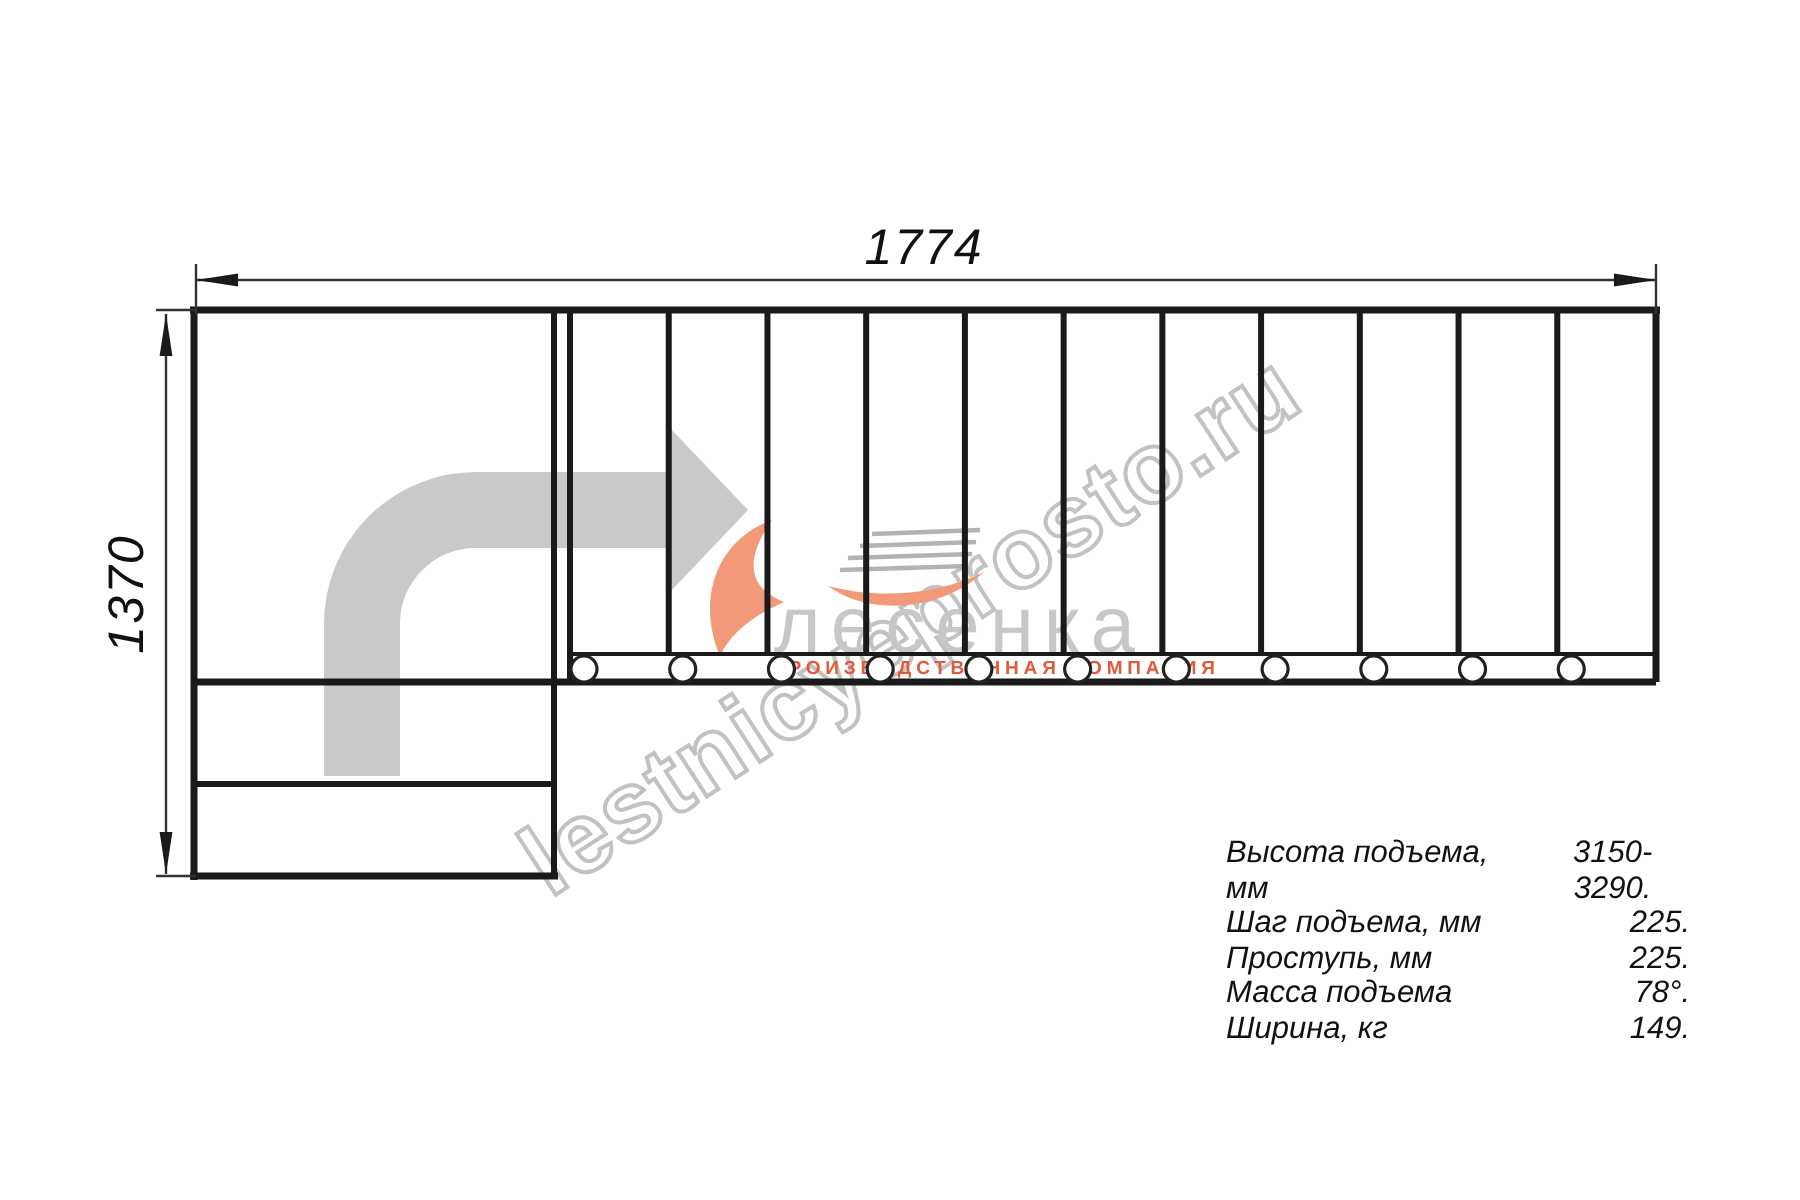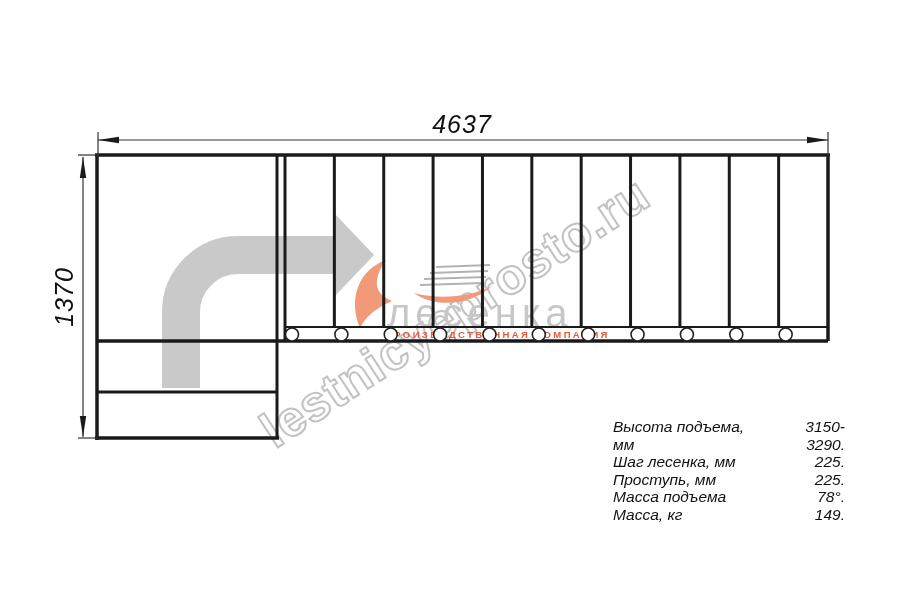--- a/index.html
+++ b/index.html
@@ -34,21 +34,21 @@
   }
   .dim-top{left:462px;top:110px;transform:translateX(-50%);}
   .dim-left{left:64px;top:297px;transform:translate(-50%,-50%) rotate(-90deg);}
   
   .specs{
     position:absolute;left:613px;top:418px;width:232px;
     font-style:italic;font-size:15.5px;color:#111;line-height:17.5px;
   }
   .spec-row{display:flex;justify-content:space-between;}
   .spec-label{text-align:left;}
-  .spec-value{text-align:right;}
+  .spec-value{text-align:center;}
 </style>
 </head>
 <body>
 
 <div class="canvas">
 
   <svg class="layer" width="900" height="600" viewBox="0 0 900 600">
     <g>
       <path d="M181 388 L181 312 A57 57 0 0 1 238 255 L336 255" fill="none" stroke="#c9c9c9" stroke-width="38"></path>
       <polygon points="335,214 374,255 335,296" fill="#c9c9c9"></polygon>
@@ -120,38 +120,38 @@
       <line x1="78" y1="438" x2="98" y2="438"></line>
     </g>
     <g fill="#1a1a1a">
       <polygon points="98,140 119,136.8 119,143.2"></polygon>
       <polygon points="828,140 807,136.8 807,143.2"></polygon>
       <polygon points="83,157 79.8,178 86.2,178"></polygon>
       <polygon points="83,437 79.8,416 86.2,416"></polygon>
     </g>
   </svg>
 
-  <div class="dim dim-top">4637</div>
+  <div class="dim dim-top">1774</div>
   <div class="dim dim-left">1370</div>
 
   <div class="specs">
     <div class="spec-row">
       <span class="spec-label">Высота подъема, мм</span>
       <span class="spec-value">3150-3290.</span>
     </div>
     <div class="spec-row">
-      <span class="spec-label">Шаг лесенка, мм</span>
+      <span class="spec-label">Шаг подъема, мм</span>
       <span class="spec-value">225.</span>
     </div>
     <div class="spec-row">
       <span class="spec-label">Проступь, мм</span>
       <span class="spec-value">225.</span>
     </div>
     <div class="spec-row">
       <span class="spec-label">Масса подъема</span>
       <span class="spec-value">78°.</span>
     </div>
     <div class="spec-row">
-      <span class="spec-label">Масса, кг</span>
+      <span class="spec-label">Ширина, кг</span>
       <span class="spec-value">149.</span>
     </div>
   </div>
 </div>
 
 </body></html>

